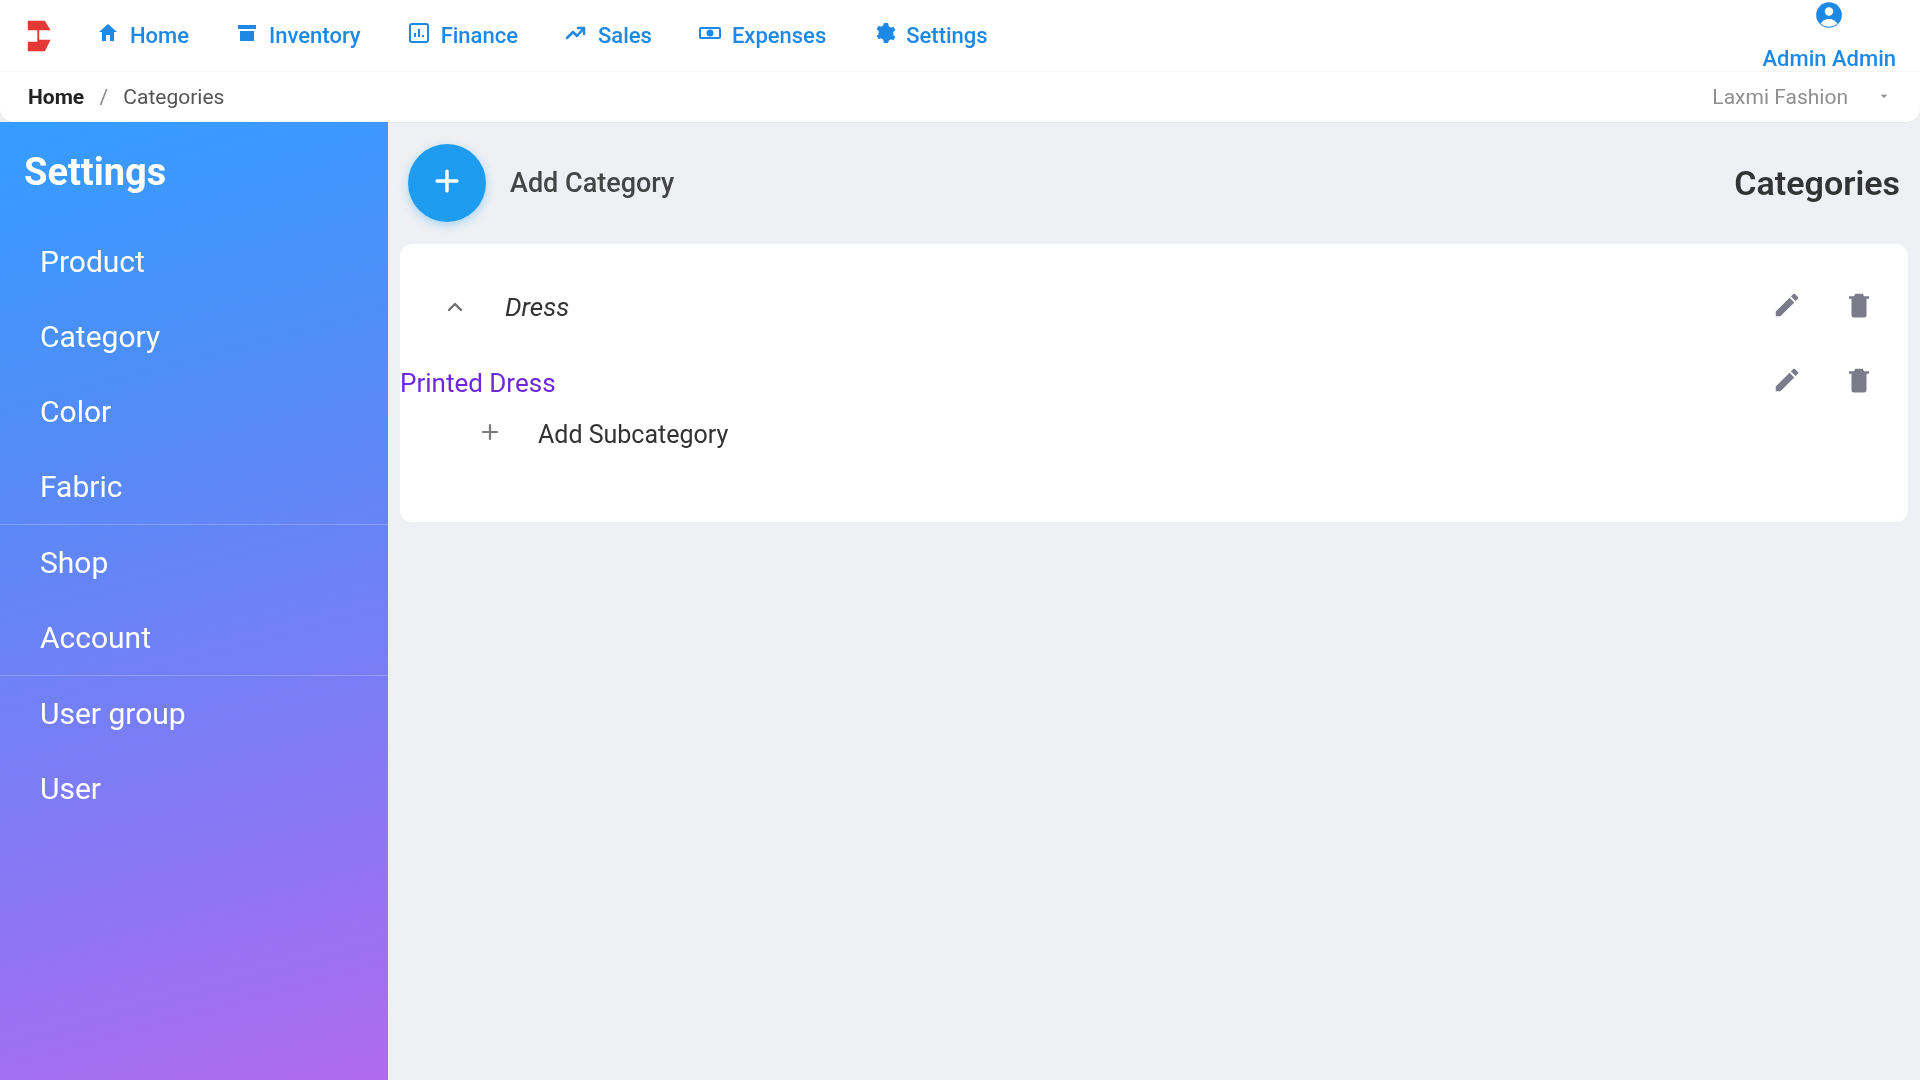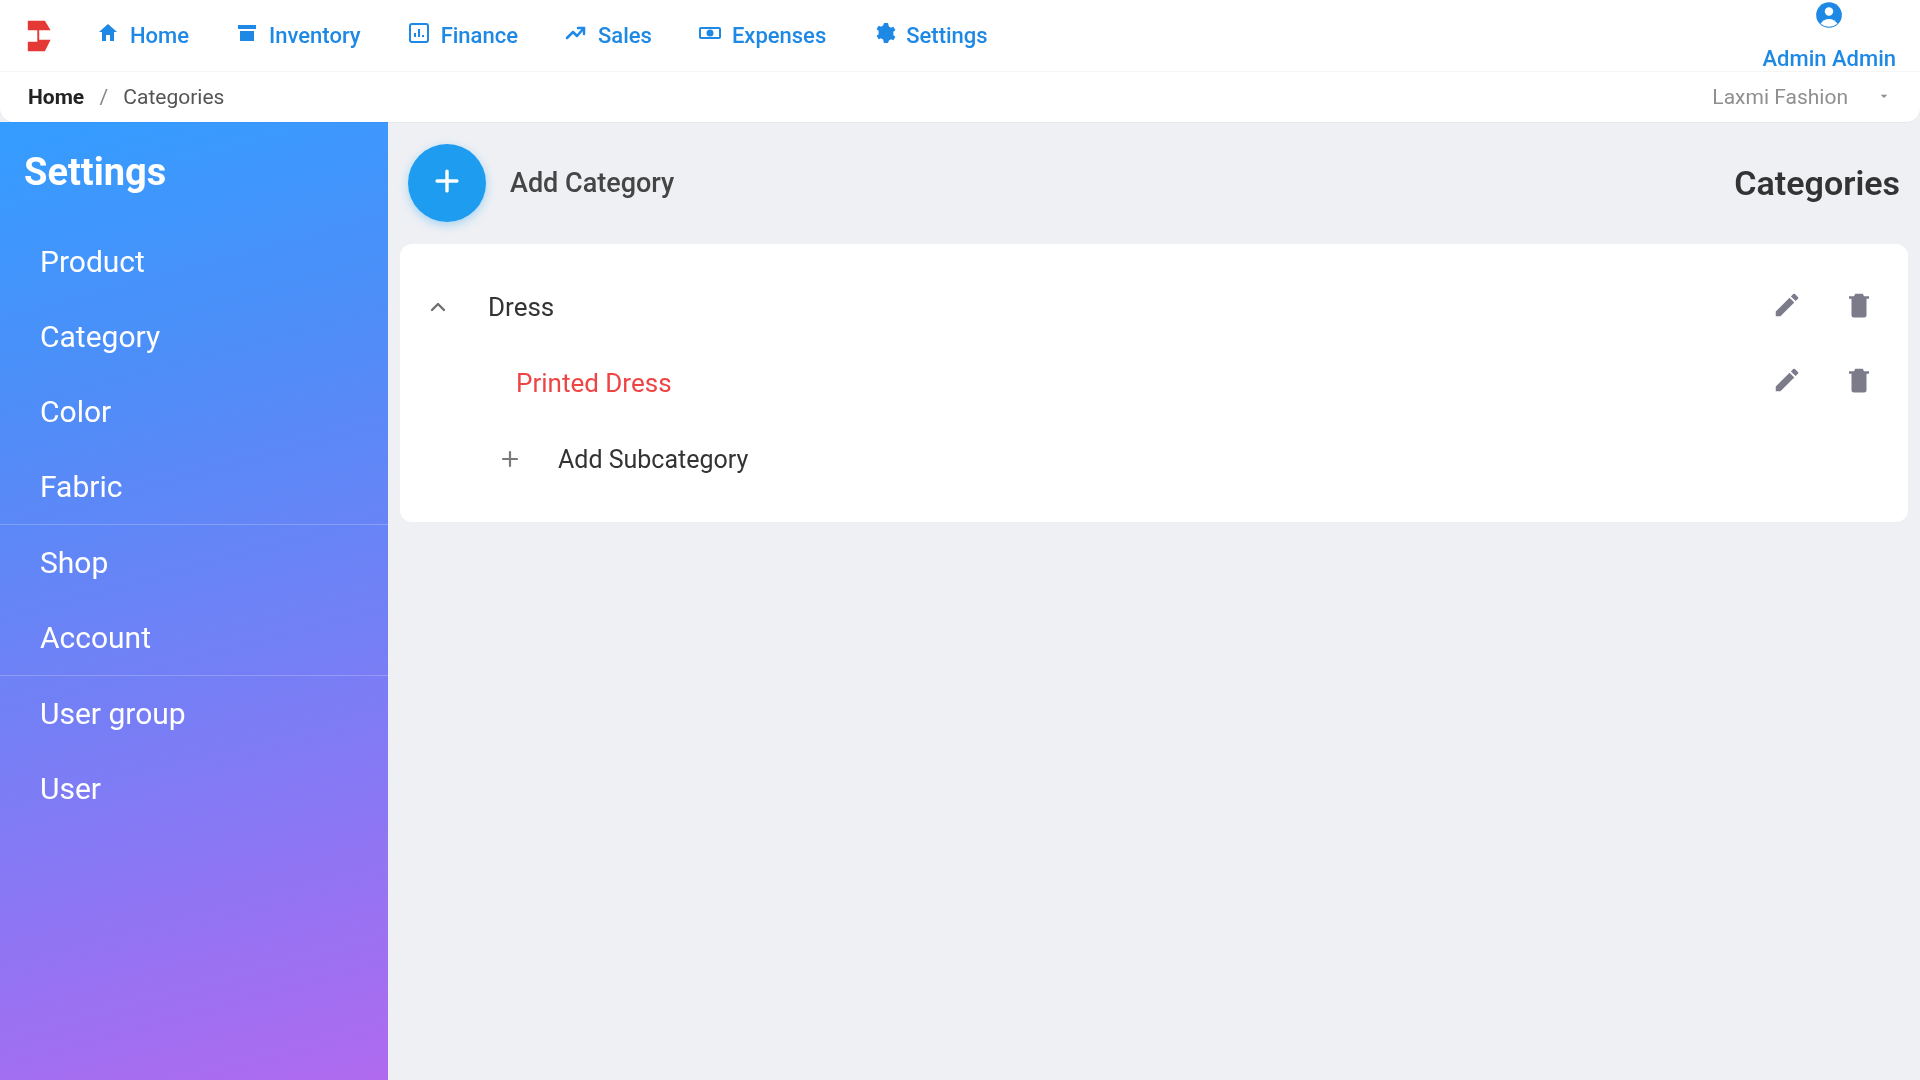--- a/index.html
+++ b/index.html
@@ -22,30 +22,30 @@
   .side-group { border-top:1px solid rgba(255,255,255,0.22); }
   .side-group:first-of-type { border-top:none; }
   .side-link { font-size:30px; font-weight:400; padding:20px 40px; cursor:pointer; }
   .main { flex:1; padding:22px 12px 0 12px; overflow:auto; }
   .header-row { display:flex; align-items:center; padding:0 8px 22px 8px; }
   .add-btn { width:78px; height:78px; border-radius:50%; background:#1e9df0; display:flex; align-items:center; justify-content:center; cursor:pointer; box-shadow:0 3px 10px rgba(30,157,240,0.35); margin-right:24px; }
   .add-label { font-size:27px; color:#454545; font-weight:500; }
   .page-title { margin-left:auto; font-size:34px; font-weight:600; color:#333; }
   .panel { background:#ffffff; border-radius:12px; padding:24px 0 24px 0; }
   .row { display:flex; align-items:center; height:78px; padding:0 34px 0 34px; }
-  .row.indent1 { padding-left:18px; }
+  .row.indent1 { padding-left:35px;font-style:italic; }
   .row .chev { width:40px; display:flex; justify-content:center; color:#6f6f6f; }
   .label { font-size:26px; color:#333; flex:0 0 auto; }
   .grow { flex:1; }
   .actions { display:flex; gap:42px; color:#7b7b8a; }
   .actions .ico { cursor:pointer; }
   .actions svg { width:30px; height:30px; }
-  .sub-row { padding-left:116px; font-size:26px; color:#ef4444; height:74px; display:flex; align-items:center; }
+  .sub-row { font-size:26px; color:#6d28d9; height:74px; display:flex; align-items:center; }
   .sub-actions { margin-left:auto; padding-right:34px; display:flex; gap:42px; color:#7b7b8a; }
-  .add-sub-row { display:flex; align-items:center; height:78px; padding-left:90px; }
+  .add-sub-row { display:flex; align-items:flex-start; height:78px; padding-left:70px; }
   .add-sub-row .plus { width:40px; display:flex; justify-content:center; color:#7a7a7a; margin-right:28px;}
   .add-sub-row .txt { font-size:25px; color:#333; }
   .row.collapsed { background:#eeeff0; margin:0 14px; border-radius:4px; padding-left:20px; padding-right:20px; }
 </style>
 </head>
 <body>
 
 <div class="floating-x">
   <svg viewBox="0 0 24 24" width="26" height="26" fill="none" stroke="#ffffff" stroke-width="3" stroke-linecap="round">
       <path d="M6 6l12 12M18 6L6 18"></path>

